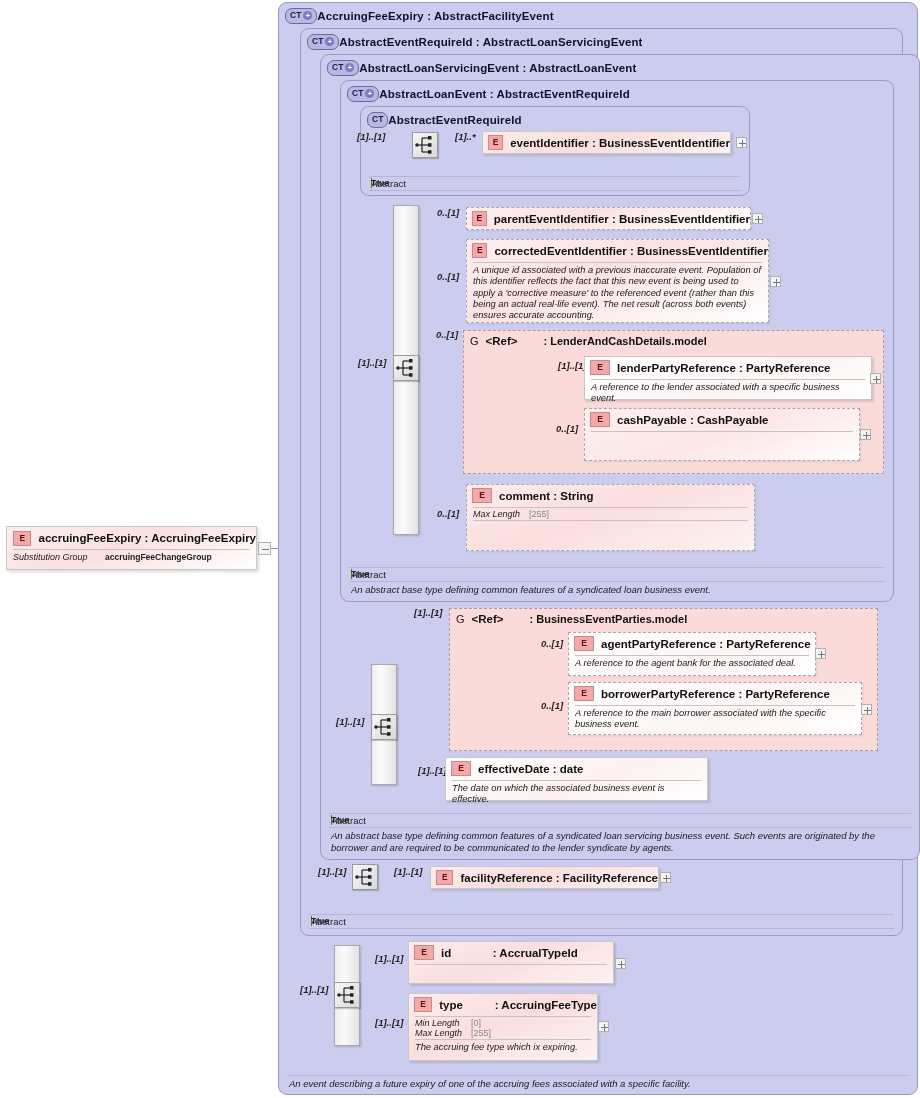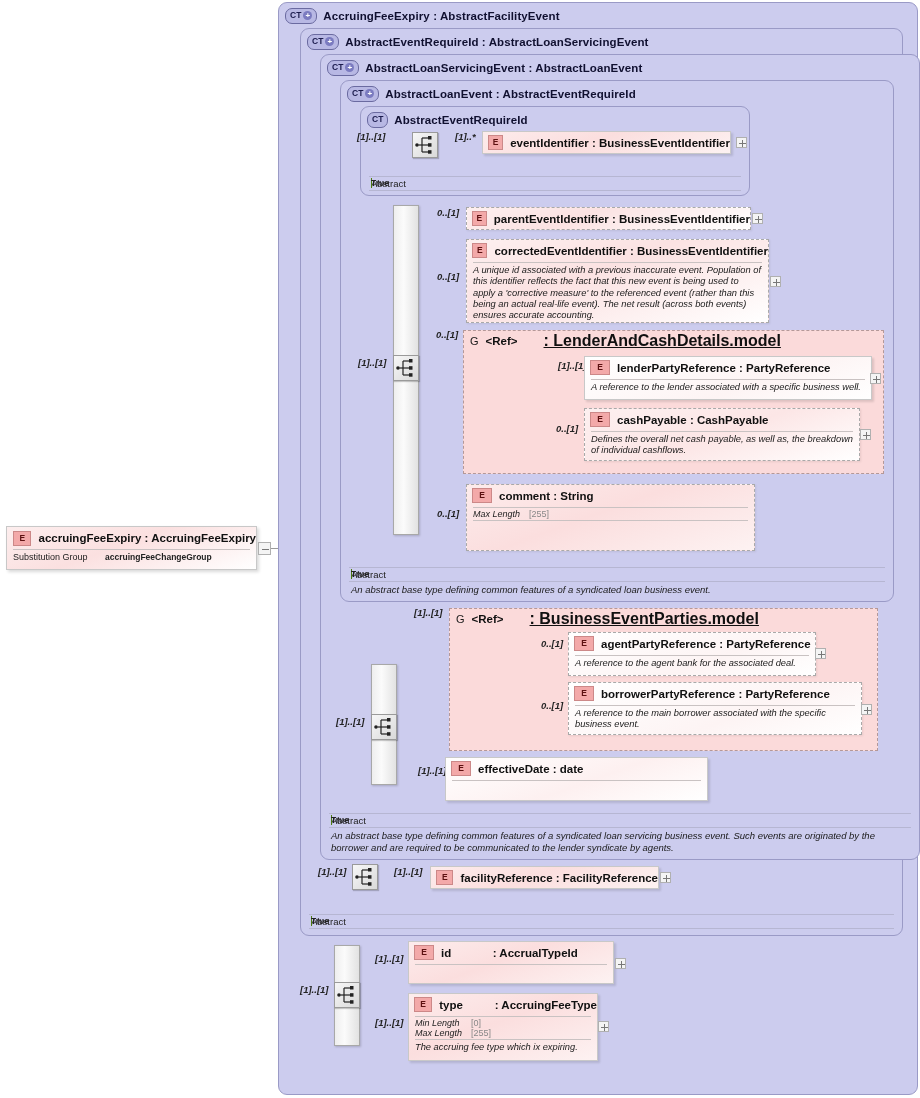--- a/index.html
+++ b/index.html
@@ -13,21 +13,21 @@
   
   .ct{
     position:absolute;box-sizing:border-box;
     background:#ccccee;border:1px solid #9a9ac6;border-radius:9px;
   }
   .ct-title{
     position:absolute;left:0;top:0;height:25px;display:flex;align-items:center;
     padding-left:6px;white-space:nowrap;
   }
   .ct-title .label{
-    font-size:11.5px;font-weight:bold;color:#101030;letter-spacing:0.1px;margin-left:6px;
+    font-size:11.5px;font-weight:bold;color:#101030;letter-spacing:0.1px;
   }
   .badge{
     display:inline-flex;align-items:center;justify-content:center;
     height:14px;border-radius:7px;border:1px solid #6a6aa0;
     background:#b8b8e4;color:#1b1b4d;font-size:8.5px;font-weight:bold;
     padding:0 4px;line-height:1;
   }
   .badge .plus{
     display:inline-block;width:9px;height:9px;margin-left:2px;border-radius:50%;
     background:#7b7bc0;color:#fff;font-size:8px;line-height:9px;text-align:center;font-weight:bold;
@@ -64,21 +64,21 @@
   .ebox .facets .fk{font-style:italic;width:56px;color:#222;}
   .ebox .facets .fv{color:#888;}
 
   
   .gbox{
     position:absolute;box-sizing:border-box;
     background:#fbdada;border:1px dashed #b49898;
   }
   .gbox .ghdr{display:flex;align-items:center;height:20px;padding-left:6px;white-space:nowrap;}
   .gbox .gref{font-size:11.5px;font-weight:bold;color:#101010;margin-left:7px;}
-  .gbox .gtype{font-size:16px;font-weight:bold;color:#101010;margin-left:26px;text-decoration:underline;}
+  .gbox .gtype{font-size:11px;font-weight:bold;color:#101010;margin-left:26px;}
 
   
   .seq{
     position:absolute;width:26px;height:26px;box-sizing:border-box;
     background:linear-gradient(135deg,#f7f7f7,#d9d9d9);
     border:1px solid #9a9a9a;box-shadow:1px 1px 1px rgba(0,0,0,.2);
   }
   
   .seqbar{
     position:absolute;box-sizing:border-box;width:26px;
@@ -113,21 +113,21 @@
   
   .rootbox{
     position:absolute;box-sizing:border-box;
     background:linear-gradient(160deg,#fdeeee 0%,#fbe0e0 45%,#ffffff 100%);
     border:1px solid #c8c8c8;box-shadow:2px 2px 3px rgba(0,0,0,0.15);
   }
   .rootbox .hdr{display:flex;align-items:center;height:22px;padding-left:6px;white-space:nowrap;}
   .rootbox .name{font-size:11.5px;font-weight:bold;margin-left:7px;color:#101010;}
   .rootbox .sep{height:1px;background:#c9c2c2;margin:0 6px;}
   .rootbox .sub{display:flex;padding:2px 6px 0 6px;font-size:9px;}
-  .rootbox .sk{width:92px;color:#222;}
+  .rootbox .sk{font-style:italic;width:92px;color:#222;}
   .rootbox .sv{font-weight:bold;font-size:8.5px;color:#222;}
 </style>
 </head>
 <body>
 
 <div class="h abs" style="left:268px;top:548px;width:24px;"></div>
 
 <div class="v abs" style="left:292px;top:548px;height:448px;"></div>
 <div class="h abs" style="left:292px;top:995px;width:42px;"></div>
 
@@ -164,20 +164,24 @@
 
 <div class="h abs" style="left:378px;top:877px;width:52px;"></div>
 
 <div class="h abs" style="left:360px;top:963px;width:48px;"></div>
 <div class="h abs" style="left:360px;top:1027px;width:48px;"></div>
 
 <div class="ct" style="left:278px;top:2px;width:640px;height:1093px;">
   <div class="ct-title" style="width:100%;">
     <span class="badge">CT<span class="plus">+</span></span>
     <span class="label">AccruingFeeExpiry : AbstractFacilityEvent</span>
+  </div>
+  <div class="annot" style="bottom:4px;">
+    <div class="rule"></div>
+    <div class="doc">An event describing a future expiry of one of the accruing fees associated with a specific facility.</div>
   </div>
 </div>
 
 <div class="ct" style="left:300px;top:28px;width:603px;height:908px;">
   <div class="ct-title" style="width:100%;">
     <span class="badge">CT<span class="plus">+</span></span>
     <span class="label">AbstractEventRequireId : AbstractLoanServicingEvent</span>
   </div>
   <div class="annot" style="bottom:6px;">
     <div class="rule"></div>
@@ -398,32 +402,31 @@
   </div>
 </div>
 
 <div class="card" style="left:558px;top:360px;">[1]..[1]</div>
 <div class="ebox" style="left:584px;top:356px;width:288px;height:44px;background:linear-gradient(160deg,#ffffff 0%,#fdf4f4 60%,#ffffff 100%);">
   <div class="hdr">
     <span class="ebadge">E</span>
     <span class="name">lenderPartyReference : PartyReference</span>
   </div>
   <div class="sep"></div>
-  <div class="doc">A reference to the lender associated with a specific business well.</div>
+  <div class="doc">A reference to the lender associated with a specific business event.</div>
 </div>
 <div class="tgl plus" style="left:870px;top:373px;"></div>
 
 <div class="card" style="left:556px;top:423px;">0..[1]</div>
 <div class="ebox opt" style="left:584px;top:408px;width:276px;height:53px;background:linear-gradient(160deg,#fdf0f0 0%,#fce6e6 50%,#ffffff 100%);">
   <div class="hdr">
     <span class="ebadge">E</span>
     <span class="name">cashPayable : CashPayable</span>
   </div>
   <div class="sep"></div>
-  <div class="doc">Defines the overall net cash payable, as well as, the breakdown of individual cashflows.</div>
 </div>
 <div class="tgl plus" style="left:860px;top:429px;"></div>
 
 <div class="card" style="left:437px;top:508px;">0..[1]</div>
 <div class="ebox opt" style="left:466px;top:484px;width:289px;height:67px;">
   <div class="hdr">
     <span class="ebadge">E</span>
     <span class="name">comment : String</span>
   </div>
   <div class="sep"></div>
@@ -467,20 +470,21 @@
 </div>
 <div class="tgl plus" style="left:861px;top:704px;"></div>
 
 <div class="card" style="left:418px;top:765px;">[1]..[1]</div>
 <div class="ebox" style="left:445px;top:757px;width:263px;height:44px;background:linear-gradient(160deg,#ffffff 0%,#fdf0f0 55%,#ffffff 100%);">
   <div class="hdr">
     <span class="ebadge">E</span>
     <span class="name">effectiveDate : date</span>
   </div>
   <div class="sep"></div>
+  <div class="doc">The date on which the associated business event is effective.</div>
 </div>
 
 <div class="ebox" style="left:430px;top:866px;width:229px;height:23px;">
   <div class="hdr">
     <span class="ebadge">E</span>
     <span class="name">facilityReference : FacilityReference</span>
   </div>
 </div>
 <div class="tgl plus" style="left:660px;top:872px;"></div>
 

